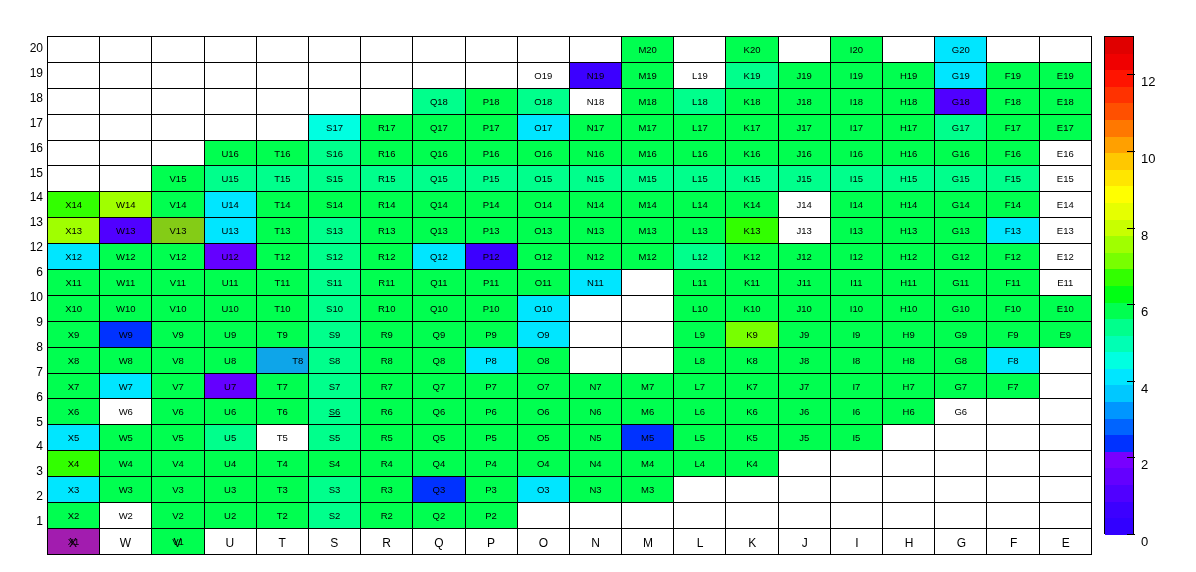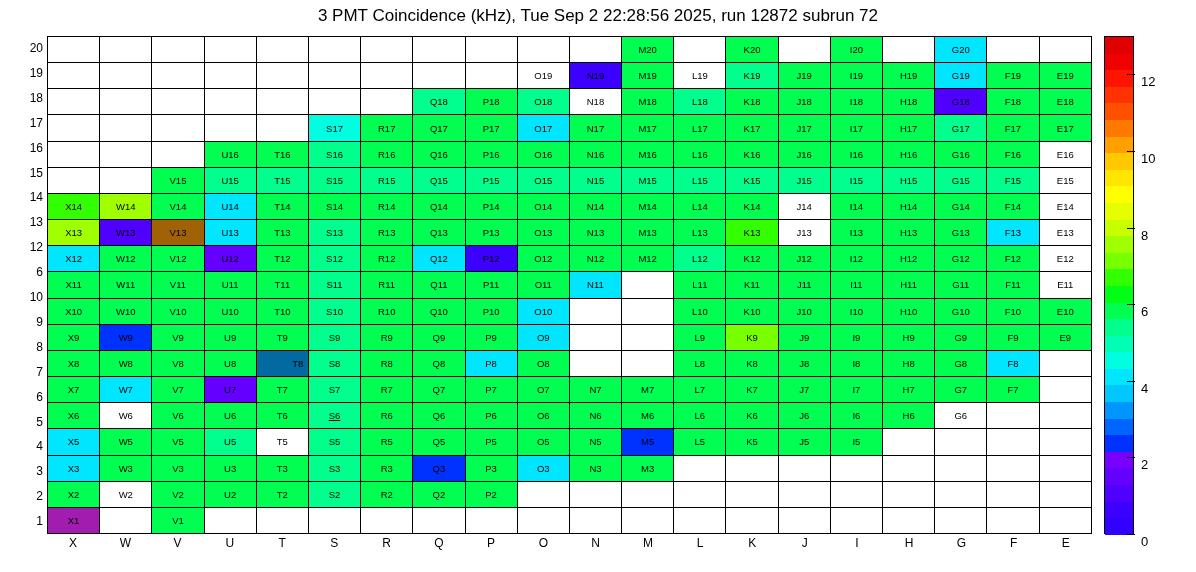--- a/index.html
+++ b/index.html
@@ -17,21 +17,20 @@
   .cbseg{width:100%;}
   #cbticks{position:absolute;left:1135px;top:36px;width:58px;height:498px;}
   .cbtick{position:absolute;left:0;font-size:13px;color:#000;transform:translateY(-50%);}
   .cbtickline{position:absolute;left:-8px;width:8px;height:1px;background:#000;}
   .cbticklabel{position:absolute;left:6px;}
 </style>
 </head>
 <body>
 
 <div id="root">
-  <div id="title">3 PMT Coincidence (kHz), Tue Sep  2 22:28:56 2025, run 12872 subrun 72</div>
   <div id="ylabels">
       <div class="ylab" style="top: 0px; width: 38px;">20</div>
       <div class="ylab" style="top: 24.9px; width: 38px;">19</div>
       <div class="ylab" style="top: 49.8px; width: 38px;">18</div>
       <div class="ylab" style="top: 74.7px; width: 38px;">17</div>
       <div class="ylab" style="top: 99.6px; width: 38px;">16</div>
       <div class="ylab" style="top: 124.5px; width: 38px;">15</div>
       <div class="ylab" style="top: 149.4px; width: 38px;">14</div>
       <div class="ylab" style="top: 174.3px; width: 38px;">13</div>
       <div class="ylab" style="top: 199.2px; width: 38px;">12</div>
@@ -200,21 +199,21 @@
             <td style="background: rgb(255, 255, 255);">J14</td>
             <td style="background: rgb(0, 255, 80);">I14</td>
             <td style="background: rgb(0, 255, 80);">H14</td>
             <td style="background: rgb(0, 255, 80);">G14</td>
             <td style="background: rgb(0, 255, 80);">F14</td>
             <td style="background: rgb(255, 255, 255);">E14</td>
           </tr>
           <tr>
             <td style="background: rgb(160, 255, 0);">X13</td>
             <td style="background: rgb(80, 0, 255);">W13</td>
-            <td style="background: #a16207;">V13</td>
+            <td style="background: #84cc16;">V13</td>
             <td style="background: rgb(0, 230, 255);">U13</td>
             <td style="background: rgb(0, 255, 80);">T13</td>
             <td style="background: rgb(0, 255, 140);">S13</td>
             <td style="background: rgb(0, 255, 80);">R13</td>
             <td style="background: rgb(0, 255, 80);">Q13</td>
             <td style="background: rgb(0, 255, 80);">P13</td>
             <td style="background: rgb(0, 255, 80);">O13</td>
             <td style="background: rgb(0, 255, 80);">N13</td>
             <td style="background: rgb(0, 255, 80);">M13</td>
             <td style="background: rgb(0, 255, 80);">L13</td>
@@ -312,21 +311,21 @@
             <td style="background: rgb(0, 255, 80);">H9</td>
             <td style="background: rgb(0, 255, 80);">G9</td>
             <td style="background: rgb(0, 255, 80);">F9</td>
             <td style="background: rgb(0, 255, 80);">E9</td>
           </tr>
           <tr>
             <td style="background: rgb(0, 255, 80);">X8</td>
             <td style="background: rgb(0, 255, 80);">W8</td>
             <td style="background: rgb(0, 255, 80);">V8</td>
             <td style="background: rgb(0, 255, 80);">U8</td>
-            <td style="background: #0369a1; padding-left: 31px;">T8</td>
+            <td style="background: #0ea5e9; padding-left: 31px;">T8</td>
             <td style="background: rgb(0, 255, 140);">S8</td>
             <td style="background: rgb(0, 255, 80);">R8</td>
             <td style="background: rgb(0, 255, 80);">Q8</td>
             <td style="background: rgb(0, 230, 255);">P8</td>
             <td style="background: rgb(0, 255, 80);">O8</td>
             <td style="background: rgb(255, 255, 255);"></td>
             <td style="background: rgb(255, 255, 255);"></td>
             <td style="background: rgb(0, 255, 80);">L8</td>
             <td style="background: rgb(0, 255, 80);">K8</td>
             <td style="background: rgb(0, 255, 80);">J8</td>
@@ -390,20 +389,42 @@
             <td style="background: rgb(0, 255, 80);">R5</td>
             <td style="background: rgb(0, 255, 80);">Q5</td>
             <td style="background: rgb(0, 255, 80);">P5</td>
             <td style="background: rgb(0, 255, 80);">O5</td>
             <td style="background: rgb(0, 255, 80);">N5</td>
             <td style="background: rgb(0, 50, 255);">M5</td>
             <td style="background: rgb(0, 255, 80);">L5</td>
             <td style="background: rgb(0, 255, 80);">K5</td>
             <td style="background: rgb(0, 255, 80);">J5</td>
             <td style="background: rgb(0, 255, 80);">I5</td>
+            <td style="background: rgb(255, 255, 255);"></td>
+            <td style="background: rgb(255, 255, 255);"></td>
+            <td style="background: rgb(255, 255, 255);"></td>
+            <td style="background: rgb(255, 255, 255);"></td>
+          </tr>
+          <tr>
+            <td style="background: rgb(50, 255, 0);">X4</td>
+            <td style="background: rgb(0, 255, 80);">W4</td>
+            <td style="background: rgb(0, 255, 80);">V4</td>
+            <td style="background: rgb(0, 255, 80);">U4</td>
+            <td style="background: rgb(0, 255, 80);">T4</td>
+            <td style="background: rgb(0, 255, 80);">S4</td>
+            <td style="background: rgb(0, 255, 80);">R4</td>
+            <td style="background: rgb(0, 255, 80);">Q4</td>
+            <td style="background: rgb(0, 255, 80);">P4</td>
+            <td style="background: rgb(0, 255, 80);">O4</td>
+            <td style="background: rgb(0, 255, 80);">N4</td>
+            <td style="background: rgb(0, 255, 80);">M4</td>
+            <td style="background: rgb(0, 255, 80);">L4</td>
+            <td style="background: rgb(0, 255, 80);">K4</td>
+            <td style="background: rgb(255, 255, 255);"></td>
+            <td style="background: rgb(255, 255, 255);"></td>
             <td style="background: rgb(255, 255, 255);"></td>
             <td style="background: rgb(255, 255, 255);"></td>
             <td style="background: rgb(255, 255, 255);"></td>
             <td style="background: rgb(255, 255, 255);"></td>
           </tr>
           <tr>
             <td style="background: rgb(0, 230, 255);">X3</td>
             <td style="background: rgb(0, 255, 80);">W3</td>
             <td style="background: rgb(0, 255, 80);">V3</td>
             <td style="background: rgb(0, 255, 80);">U3</td>

